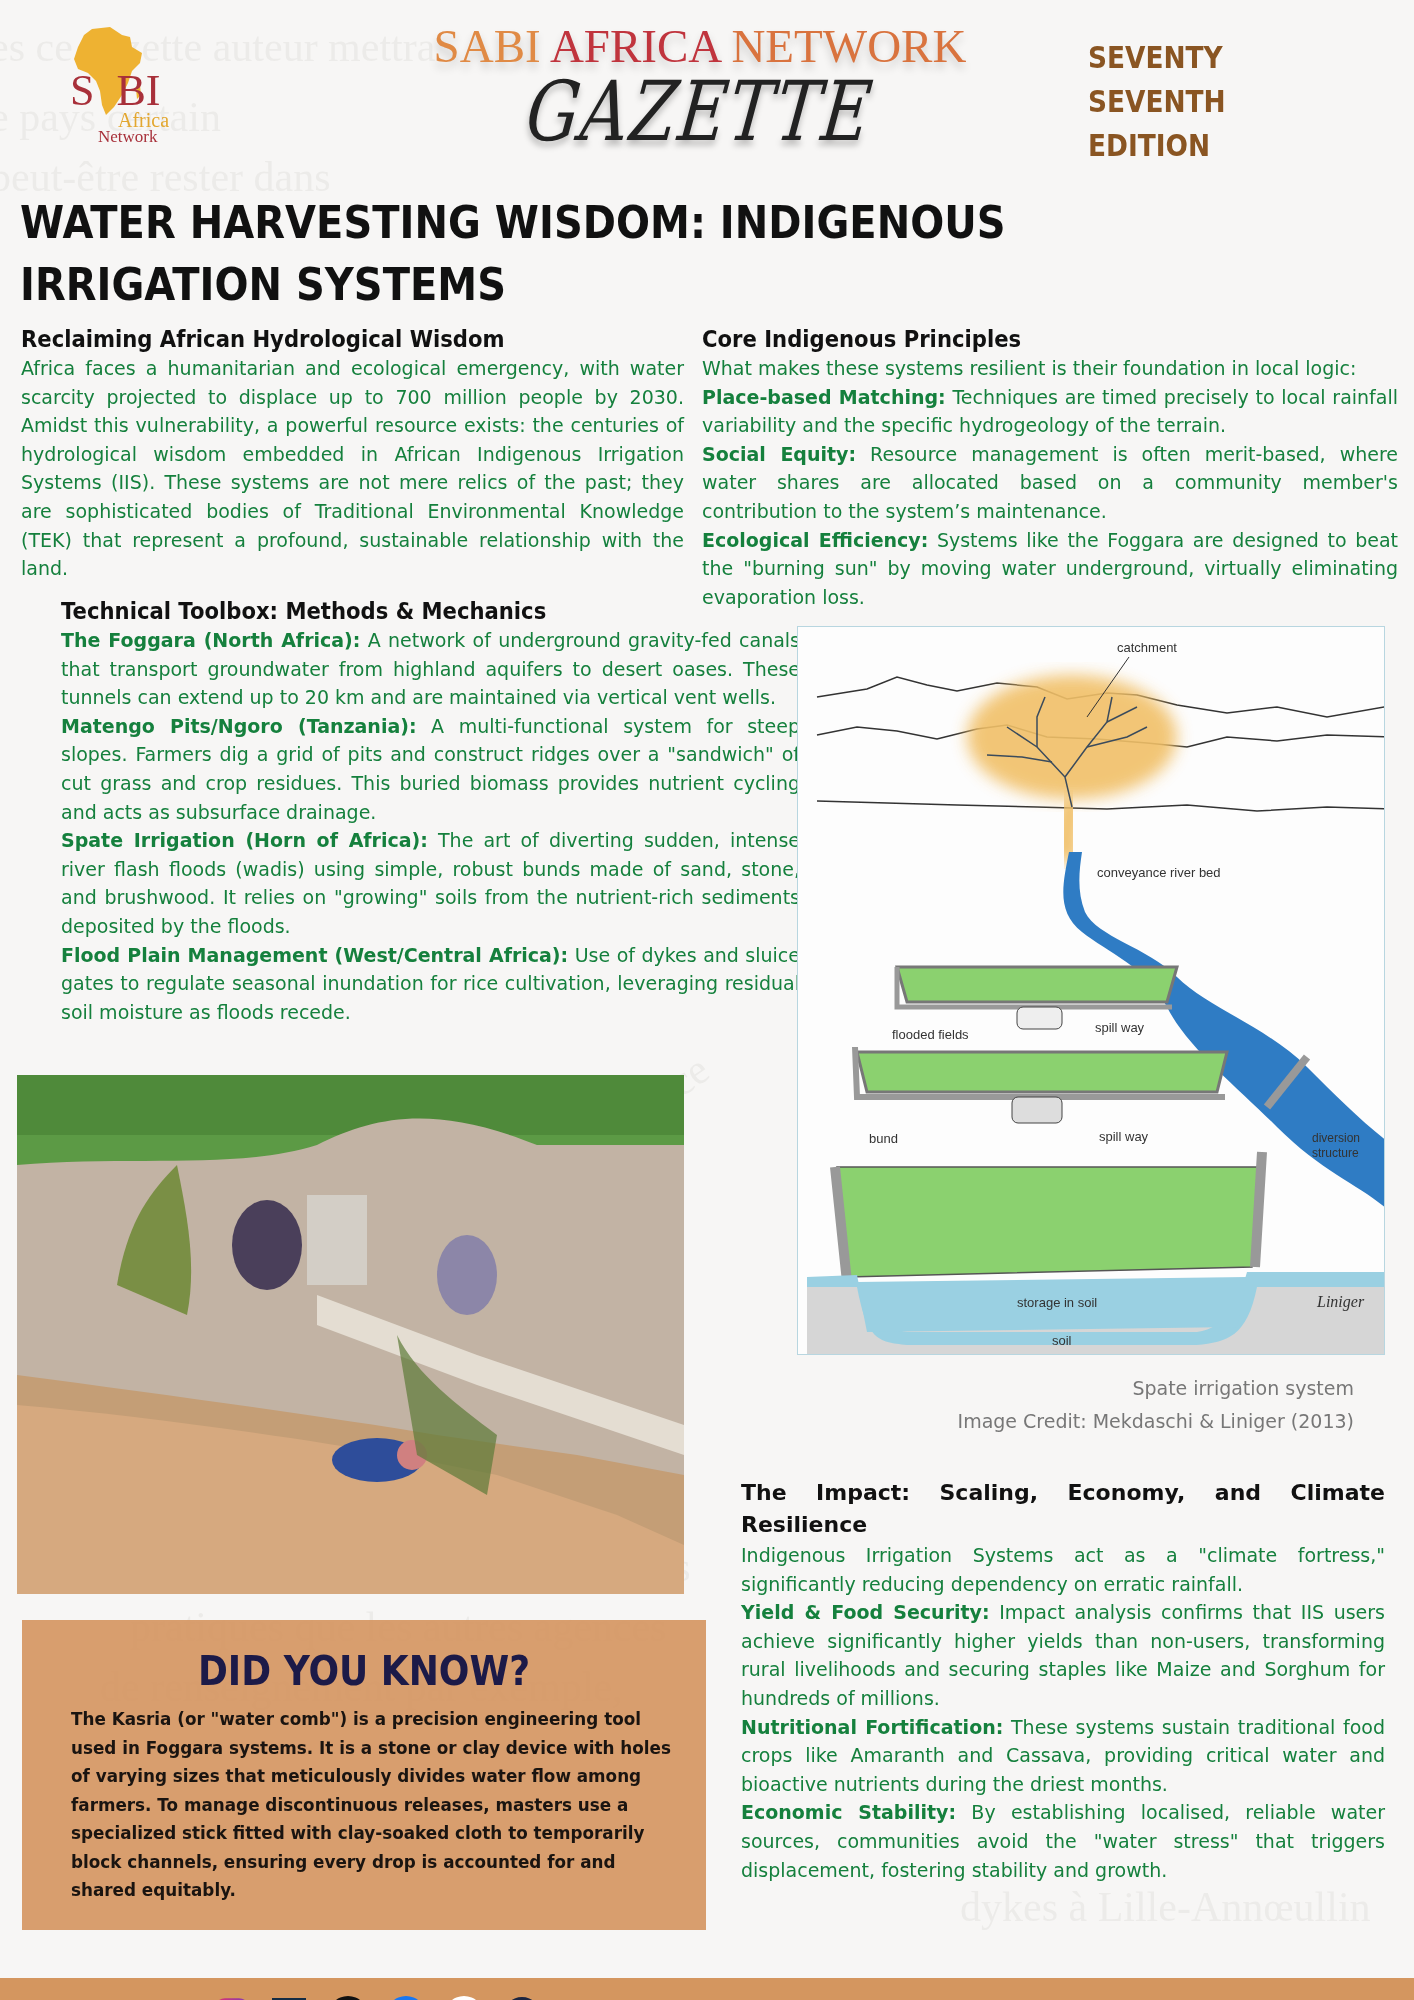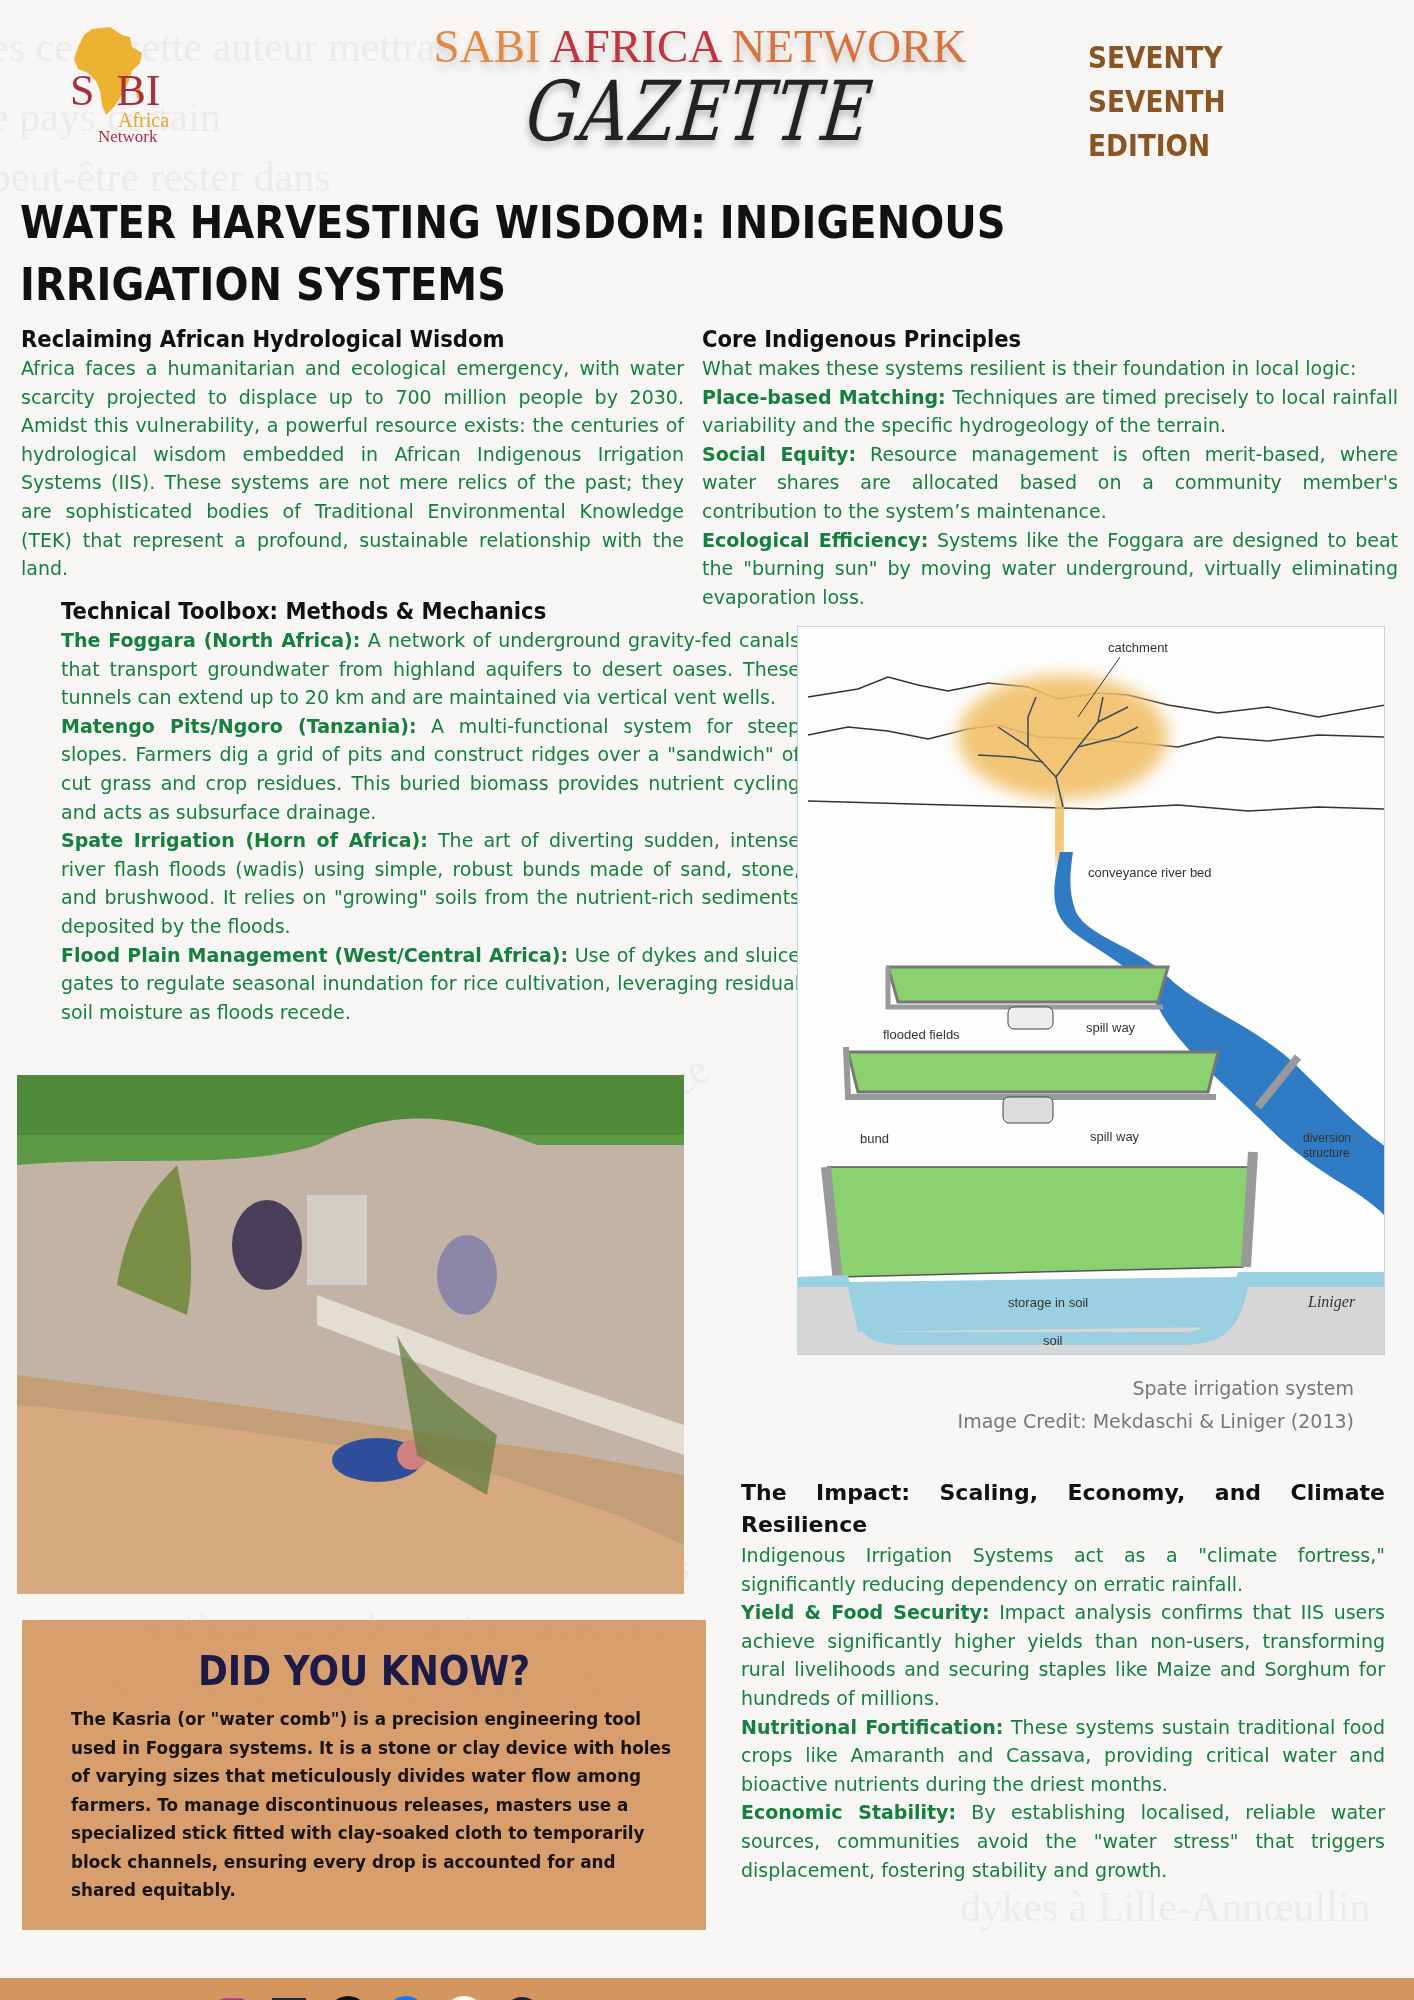--- a/index.html
+++ b/index.html
@@ -92,21 +92,21 @@
   #sec-impact h2 .last { display: block; text-align: left; text-align-last: left; }
 
   
   .photo {
     position: absolute; left: 17px; top: 1075px; width: 667px; height: 519px;
     overflow: hidden; background: #c9b49e;
   }
   
   .diagram {
     position: absolute; left: 797px; top: 626px; width: 588px; height: 729px;
-    border: 1px solid #b8d6e0; background: #fdfdfd; overflow: hidden;
+    border: 1px solid #b8d6e0; background: #fdfdfd; overflow: hidden; padding-left: 9px;
   }
   .caption {
     position: absolute; left: 794px; top: 1372px; width: 560px;
     font-family: "DejaVu Sans", sans-serif; font-size: 19px; line-height: 33px; color: #777; text-align: right;
   }
 
   
   .dyk {
     position: absolute; left: 22px; top: 1620px; width: 684px; height: 310px;
     background: rgba(213,150,98,0.92);

